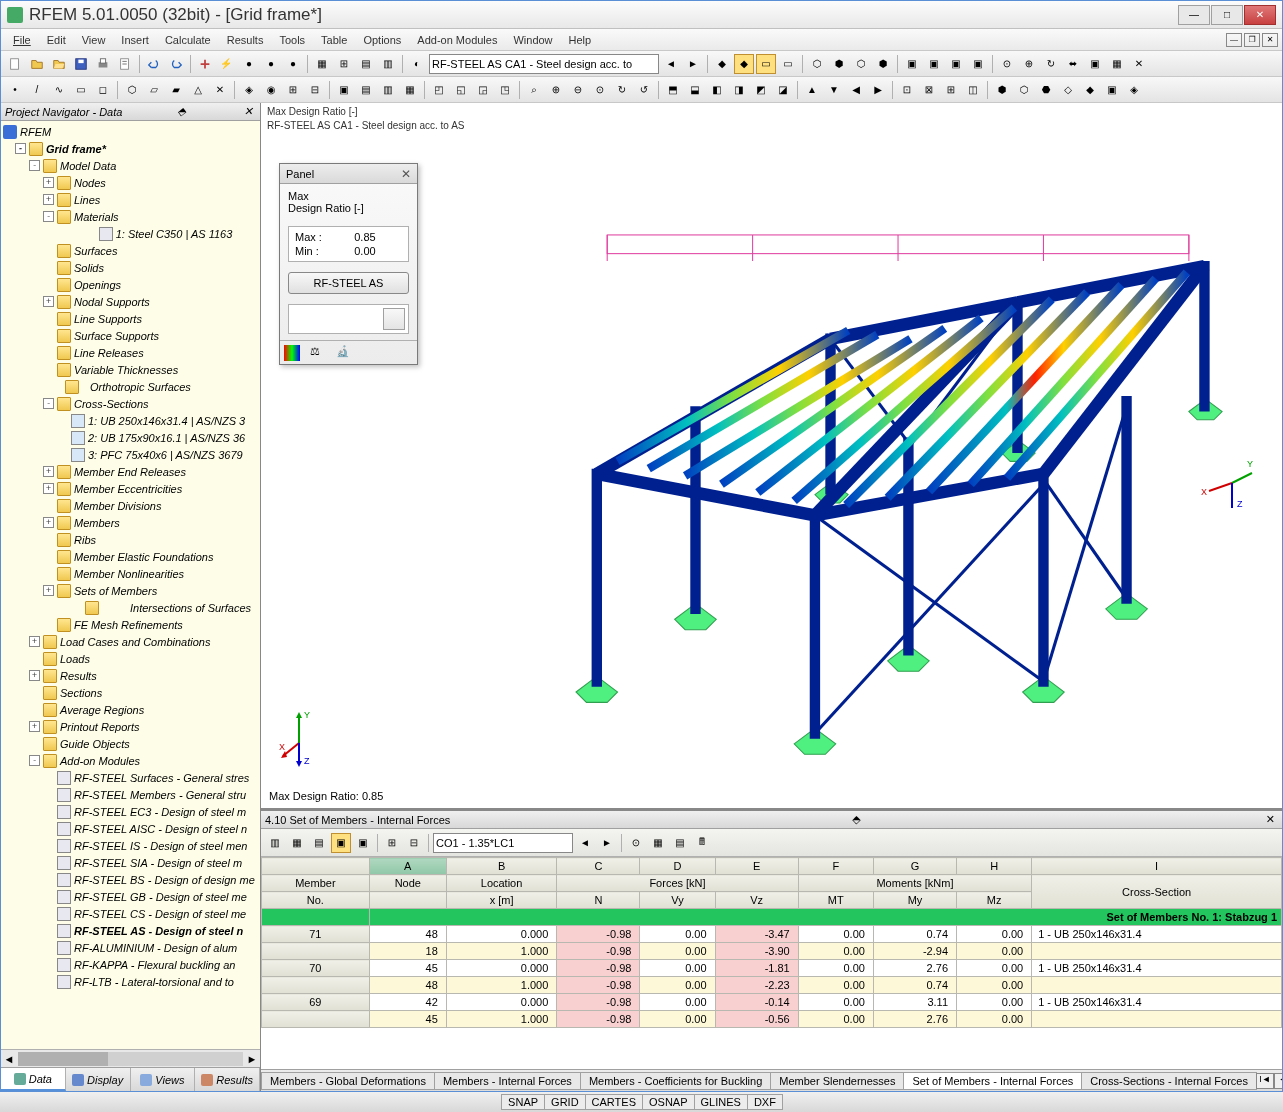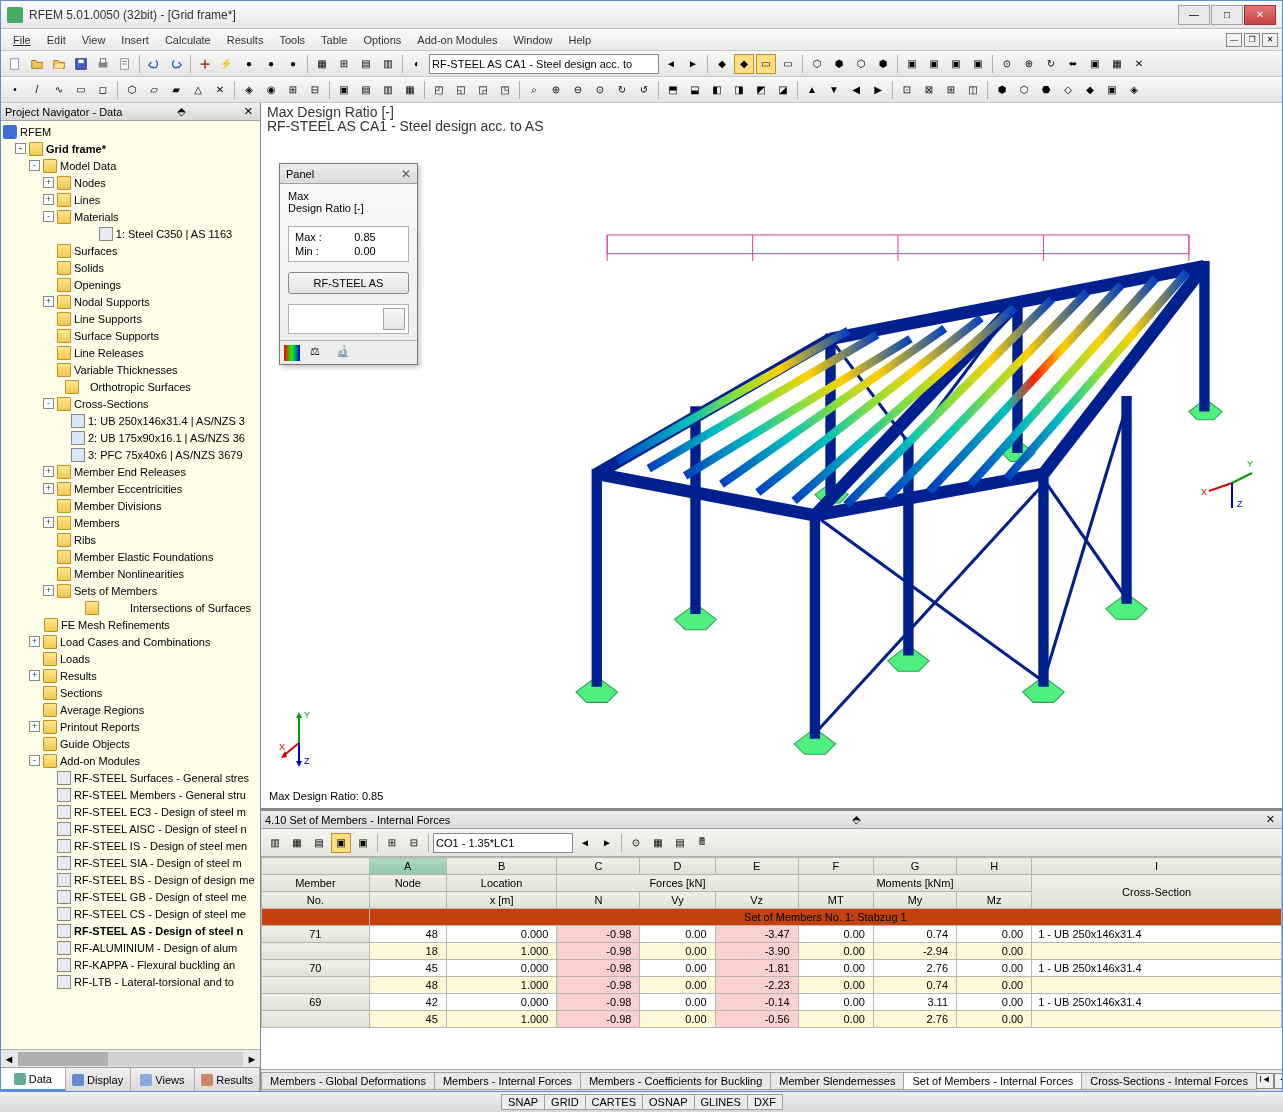--- a/index.html
+++ b/index.html
@@ -1,54 +1,54 @@
 <!DOCTYPE html>
 <html><head>
 <meta charset="utf-8">
 <style>
 * { box-sizing: border-box; margin: 0; padding: 0; font-family: "Segoe UI", Tahoma, sans-serif; }
 body { background: #d6d6d6; width: 1283px; height: 1112px; overflow: hidden; font-size: 11px; }
 .window { width: 1283px; height: 1092px; background: #f0f0f0; border: 1px solid #5a8fd6; display: flex; flex-direction: column; }
 .titlebar { height: 28px; background: linear-gradient(#fcfcfc,#e8e8e8); display: flex; align-items: center; padding: 0 6px; border-bottom: 1px solid #c0c0c0; }
 .titlebar .appicon { width: 16px; height: 16px; background: #4a6; border-radius: 2px; margin-right: 6px; }
-.titlebar .title { flex: 1; color: #333; font-size: 12px; }
+.titlebar .title { flex: 1; color: #333; font-size: 17px; }
 .winbtns { display: flex; gap: 1px; }
 .winbtn { width: 32px; height: 20px; background: #e8e8e8; border: 1px solid #a0a0a0; display: flex; align-items: center; justify-content: center; font-size: 10px; cursor: pointer; }
 .winbtn.close { background: linear-gradient(#e07878,#c84040); color: #fff; border-color: #a03030; }
 .menubar { height: 22px; background: linear-gradient(#fafafa,#eaeaea); display: flex; align-items: center; padding: 0 4px; border-bottom: 1px solid #c8c8c8; }
 .menubar span { padding: 2px 8px; color: #333; cursor: pointer; }
 .menubar span u { text-decoration: underline; }
 .mini-mdi { margin-left: auto; display: flex; gap: 2px; }
 .mini-mdi div { width: 16px; height: 14px; border: 1px solid #888; font-size: 8px; text-align: center; line-height: 12px; cursor: pointer; }
 .toolbar { height: 26px; background: linear-gradient(#f8f8f8,#e4e4e4); display: flex; align-items: center; padding: 0 4px; gap: 2px; border-bottom: 1px solid #c8c8c8; overflow: hidden; }
 .tbtn { width: 20px; height: 20px; border: 1px solid transparent; display: flex; align-items: center; justify-content: center; font-size: 10px; cursor: pointer; }
 .tbtn svg { width: 14px; height: 14px; }
 .tsep { width: 1px; height: 18px; background: #b0b0b0; margin: 0 2px; }
 .tcombo { height: 20px; font-size: 11px; border: 1px solid #888; background: #fff; padding: 0 2px; }
 .content { flex: 1; display: flex; min-height: 0; }
-.nav { width: 260px; background: #fdfde8; border-right: 1px solid #888; display: flex; flex-direction: column; }
+.nav { width: 260px; background: #fdfde8; border-right: 1px solid #888; display: flex; flex-direction: column; font-style: italic; }
 .navhdr { height: 18px; background: linear-gradient(#f0f0f0,#d8d8d8); border-bottom: 1px solid #a0a0a0; display: flex; align-items: center; padding: 0 4px; font-size: 11px; }
 .navhdr .x { margin-left: auto; cursor: pointer; padding: 0 3px; }
 .tree { flex: 1; overflow: auto; padding: 2px 0; }
 .tn { display: flex; align-items: center; height: 17px; padding-left: 4px; white-space: nowrap; cursor: pointer; }
 .tn .exp { width: 11px; height: 11px; border: 1px solid #888; background: #fff; font-size: 9px; line-height: 9px; text-align: center; margin-right: 3px; color: #444; }
 .tn .noexp { width: 11px; margin-right: 3px; }
 .tn .ico { width: 14px; height: 14px; margin-right: 3px; display: inline-flex; align-items: center; justify-content: center; }
 .tn .ico.folder { background: linear-gradient(#ffe690,#f0c850); border: 1px solid #c09020; border-radius: 1px; }
 .tn .ico.app { background: #3a6fd8; border-radius: 2px; }
 .tn .ico.mod { background: #e8e8f0; border: 1px solid #888; }
 .tn.bold { font-weight: bold; }
 .navtabs { height: 24px; background: linear-gradient(#f0f0f0,#d8d8d8); display: flex; border-top: 1px solid #a0a0a0; }
 .navtab { flex: 1; display: flex; align-items: center; justify-content: center; gap: 3px; font-size: 11px; cursor: pointer; border-right: 1px solid #b0b0b0; }
 .navtab.active { background: #fff; border-bottom: 2px solid #5590d8; }
 .navtab .ti { width: 12px; height: 12px; background: #6a9; border-radius: 2px; }
 .navscroll { height: 18px; background: #e8e8e8; border-top: 1px solid #b0b0b0; display: flex; align-items: center; }
 .main { flex: 1; display: flex; flex-direction: column; min-width: 0; }
 .canvas-wrap { flex: 1; position: relative; background: #fff; border-bottom: 3px solid #888; }
-.canvas-hdr { position: absolute; top: 2px; left: 6px; font-size: 14px; color: #333; line-height: 14px; }
+.canvas-hdr { position: absolute; top: 2px; left: 6px; font-size: 10px; color: #333; line-height: 14px; }
 .model-img { position: absolute; top: 80px; left: 180px; right: 10px; bottom: 80px; background: #fff; }
 .panel { position: absolute; top: 60px; left: 18px; width: 139px; background: linear-gradient(#fafafa,#ececec); border: 1px solid #7a7a7a; box-shadow: 2px 2px 5px rgba(0,0,0,0.25); }
 .panel-title { height: 20px; background: linear-gradient(#ededed,#d9d9d9); border-bottom: 1px solid #a0a0a0; display: flex; align-items: center; padding: 0 6px; font-size: 11px; }
 .panel-title .xp { margin-left: auto; cursor: pointer; font-size: 12px; color: #555; }
 .panel-body { padding: 6px 8px; font-size: 11px; }
 .legend-box { border: 1px solid #b0b0b0; background: #fff; margin-top: 6px; padding: 6px; display: flex; gap: 6px; }
 .legend-bar { width: 18px; height: 170px; background: linear-gradient(to bottom,#d40000,#ff8000,#ffd000,#c0e000,#40d860,#00c8c0,#0090e0,#002090); border: 1px solid #888; }
 .legend-vals { display: flex; flex-direction: column; justify-content: space-between; font-size: 10px; }
 .panel-stats { border: 1px solid #b0b0b0; background: #fff; margin-top: 12px; padding: 3px 6px; font-size: 11px; line-height: 14px; display: grid; grid-template-columns: auto auto; gap: 0 6px; }
 .panel-btn { display: block; width: 100%; margin-top: 10px; padding: 4px 0; background: linear-gradient(#f8f8f8,#e0e0e0); border: 1px solid #888; border-radius: 3px; font-size: 11px; cursor: pointer; }
@@ -61,21 +61,21 @@
 .coord-ax2 { position: absolute; top: 350px; right: 25px; width: 60px; height: 60px; }
 .tablepane { height: 280px; display: flex; flex-direction: column; background: #f8f8f0; }
 .tphdr { height: 18px; background: linear-gradient(#f0f0f0,#d8d8d8); display: flex; align-items: center; padding: 0 4px; font-size: 11px; border-bottom: 1px solid #a0a0a0; }
 .tphdr .x { margin-left: auto; cursor: pointer; padding: 0 3px; }
 .tptool { height: 28px; background: linear-gradient(#f4f4f0,#e4e4e0); display: flex; align-items: center; padding: 0 4px; gap: 2px; border-bottom: 1px solid #b0b0b0; }
 .tpgrid { flex: 1; overflow: auto; background: #fff; }
 table.grid { border-collapse: collapse; width: 100%; font-size: 11px; }
 table.grid th, table.grid td { border: 1px solid #b8b8b0; padding: 1px 4px; height: 17px; text-align: center; background: #fff; }
 table.grid th { background: linear-gradient(#f0f0e8,#e0e0d4); font-weight: normal; }
 table.grid th.colA { background: linear-gradient(#b0d8c0,#90c8a8); }
-table.grid tr.grouprow td { background: #c2410c; text-align: center; font-weight: normal; }
+table.grid tr.grouprow td { background: #22c55e; text-align: right; font-weight: bold; }
 table.grid td.rh { background: linear-gradient(#f0f0e8,#e0e0d4); }
 table.grid td.alt { background: #fdf8d8; }
 table.grid td.pink { background: #f8d0d0; }
 table.grid td.r { text-align: right; padding-right: 8px; }
 table.grid td.l { text-align: left; padding-left: 6px; }
 .tptabs { height: 22px; background: linear-gradient(#ececec,#dcdcdc); display: flex; align-items: center; border-top: 1px solid #a0a0a0; overflow: hidden; }
 .tptab { padding: 2px 8px; border: 1px solid #a0a0a0; background: #e8e8e8; font-size: 11px; cursor: pointer; margin-right: -1px; white-space: nowrap; }
 .tptab.active { background: #fff; }
 .tptabs .navbtns { margin-left: auto; display: flex; }
 .tptabs .navbtns div { width: 18px; height: 16px; border: 1px solid #888; background: #f0f0f0; font-size: 9px; text-align: center; cursor: pointer; }
@@ -413,21 +413,21 @@
             <div class="tn" style="padding-left: 42px;">
               <span class="exp">+</span>
               <span class="ico folder"></span>
               <span>Sets of Members</span>
             </div>
             <div class="tn" style="padding-left: 42px; gap: 28px;">
               <span class="noexp"></span>
               <span class="ico folder"></span>
               <span>Intersections of Surfaces</span>
             </div>
-            <div class="tn" style="padding-left: 29px;">
+            <div class="tn" style="padding-left: 42px;">
               <span class="noexp"></span>
               <span class="ico folder"></span>
               <span>FE Mesh Refinements</span>
             </div>
           </div>
         <div id="tree-after">
             <div class="tn" style="padding-left: 28px;">
               <span class="exp">+</span>
               <span class="ico folder"></span>
               <span>Load Cases and Combinations</span>

